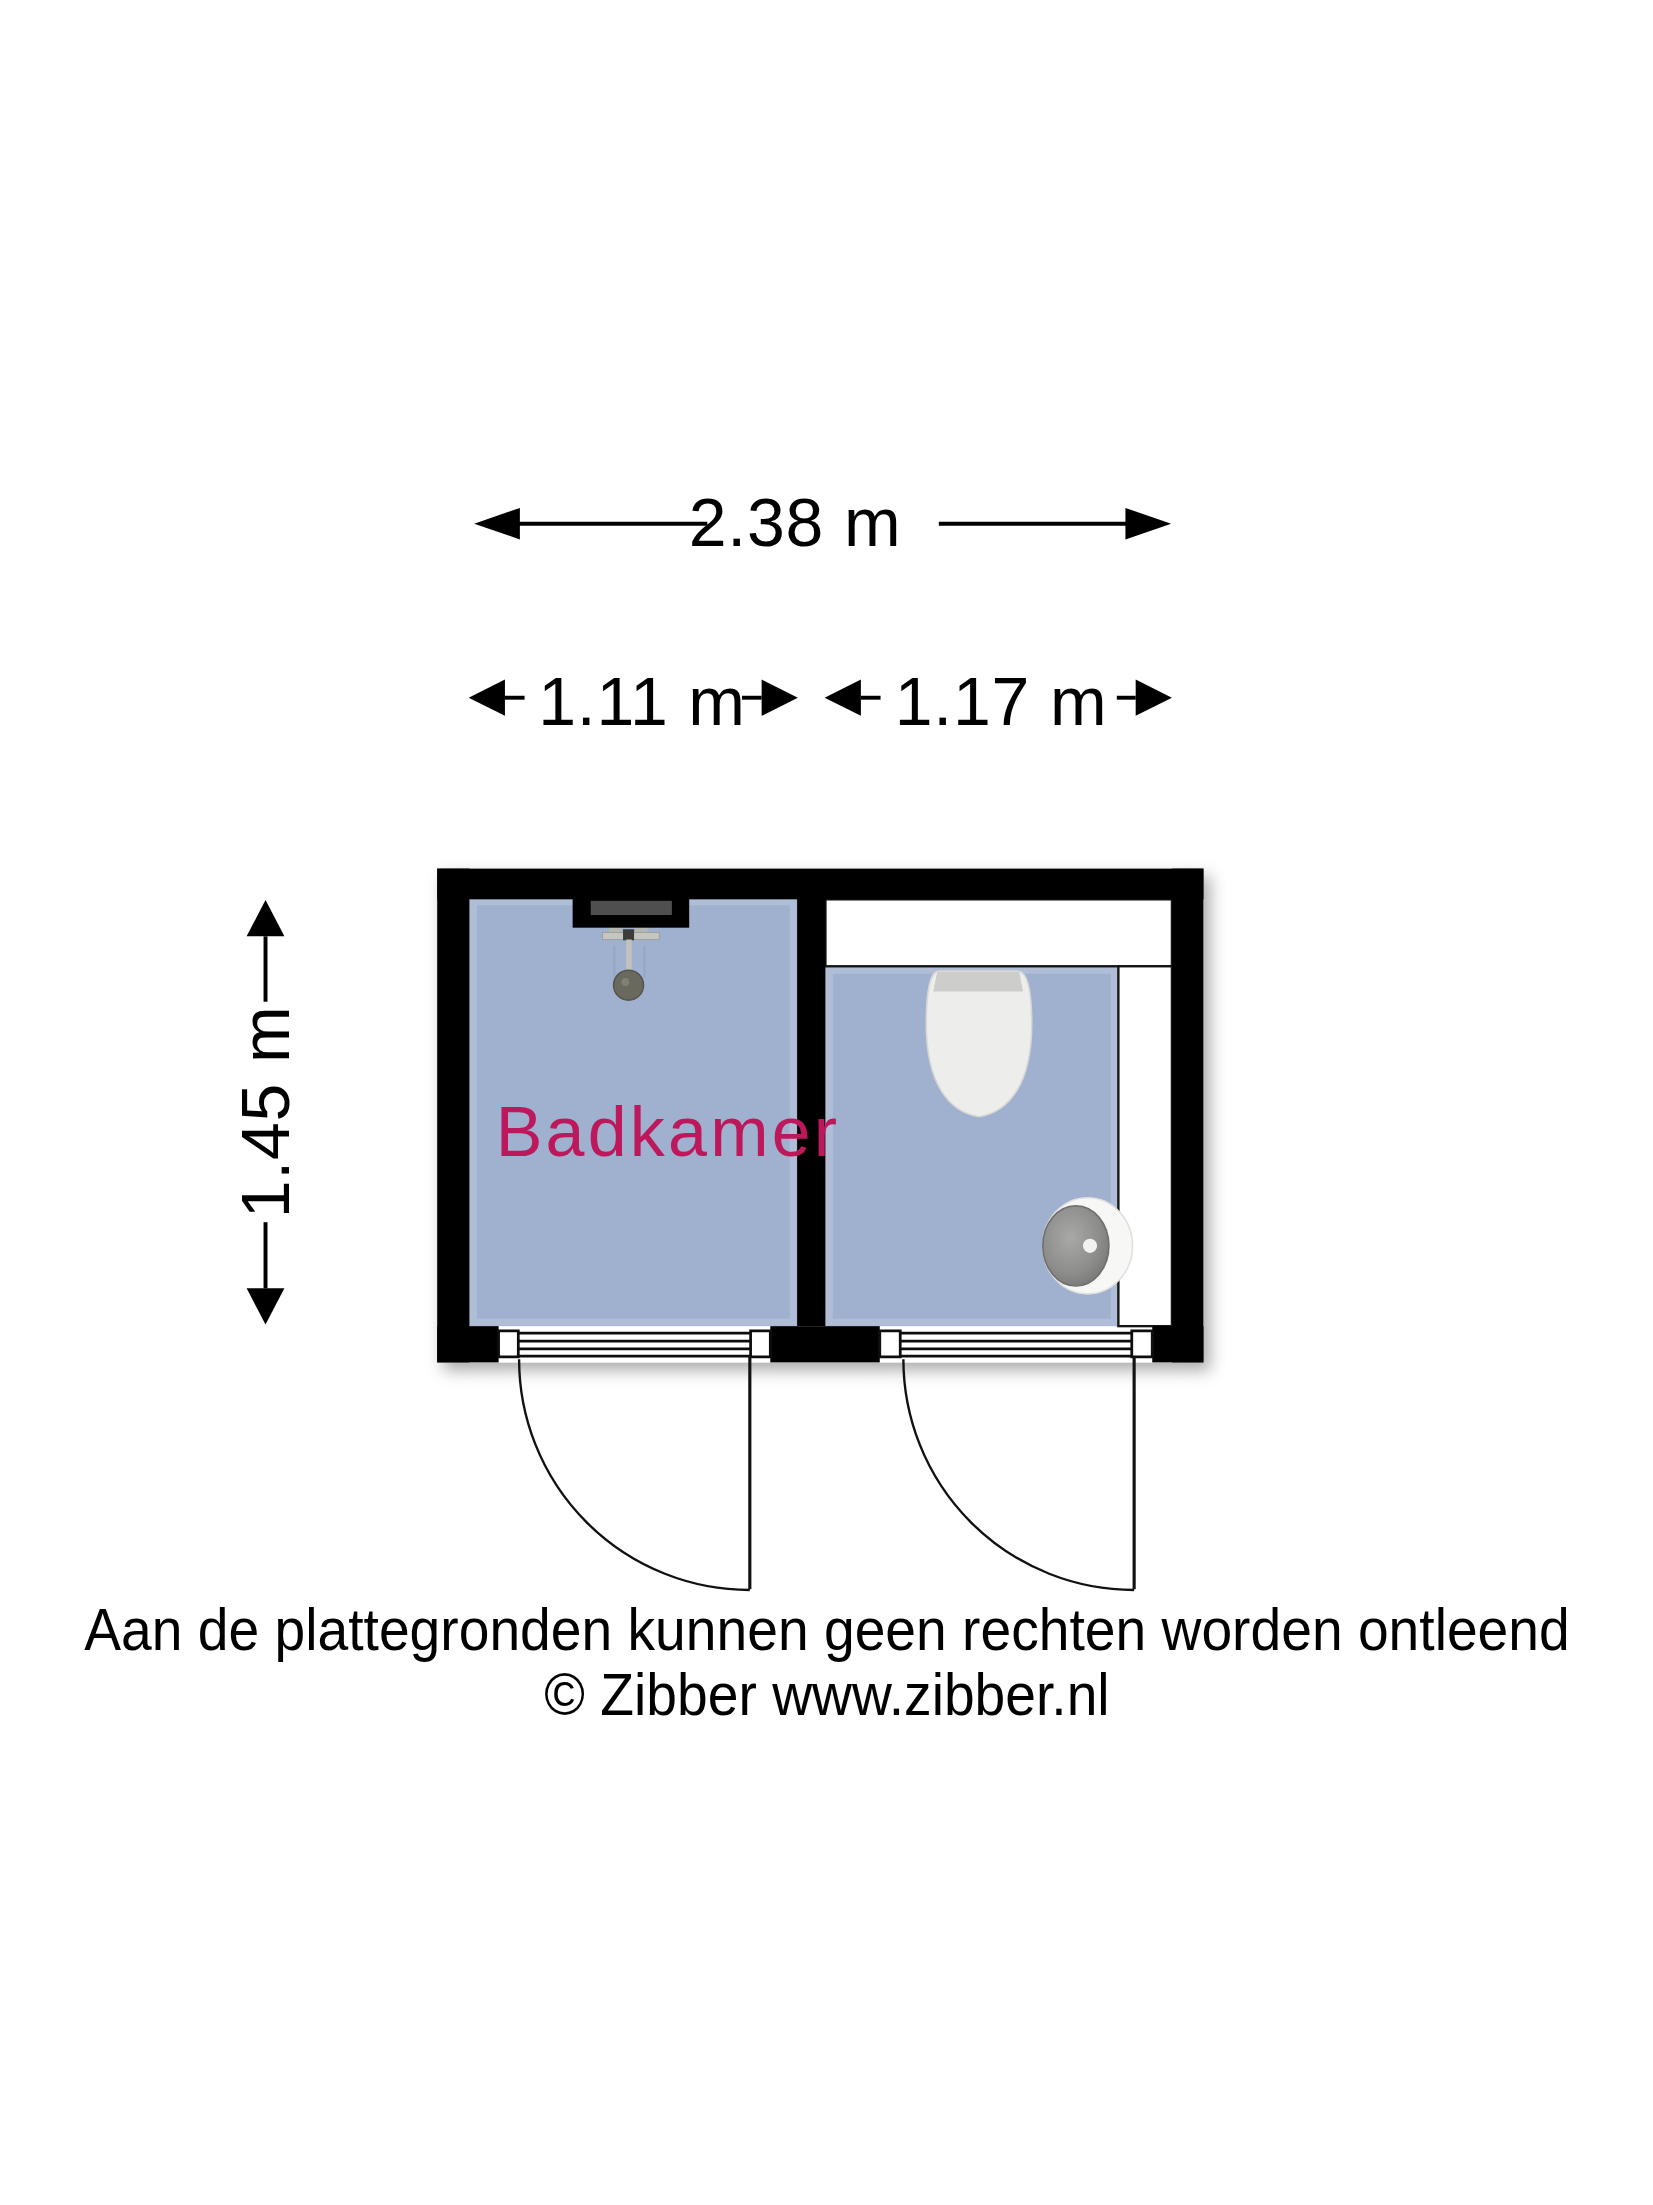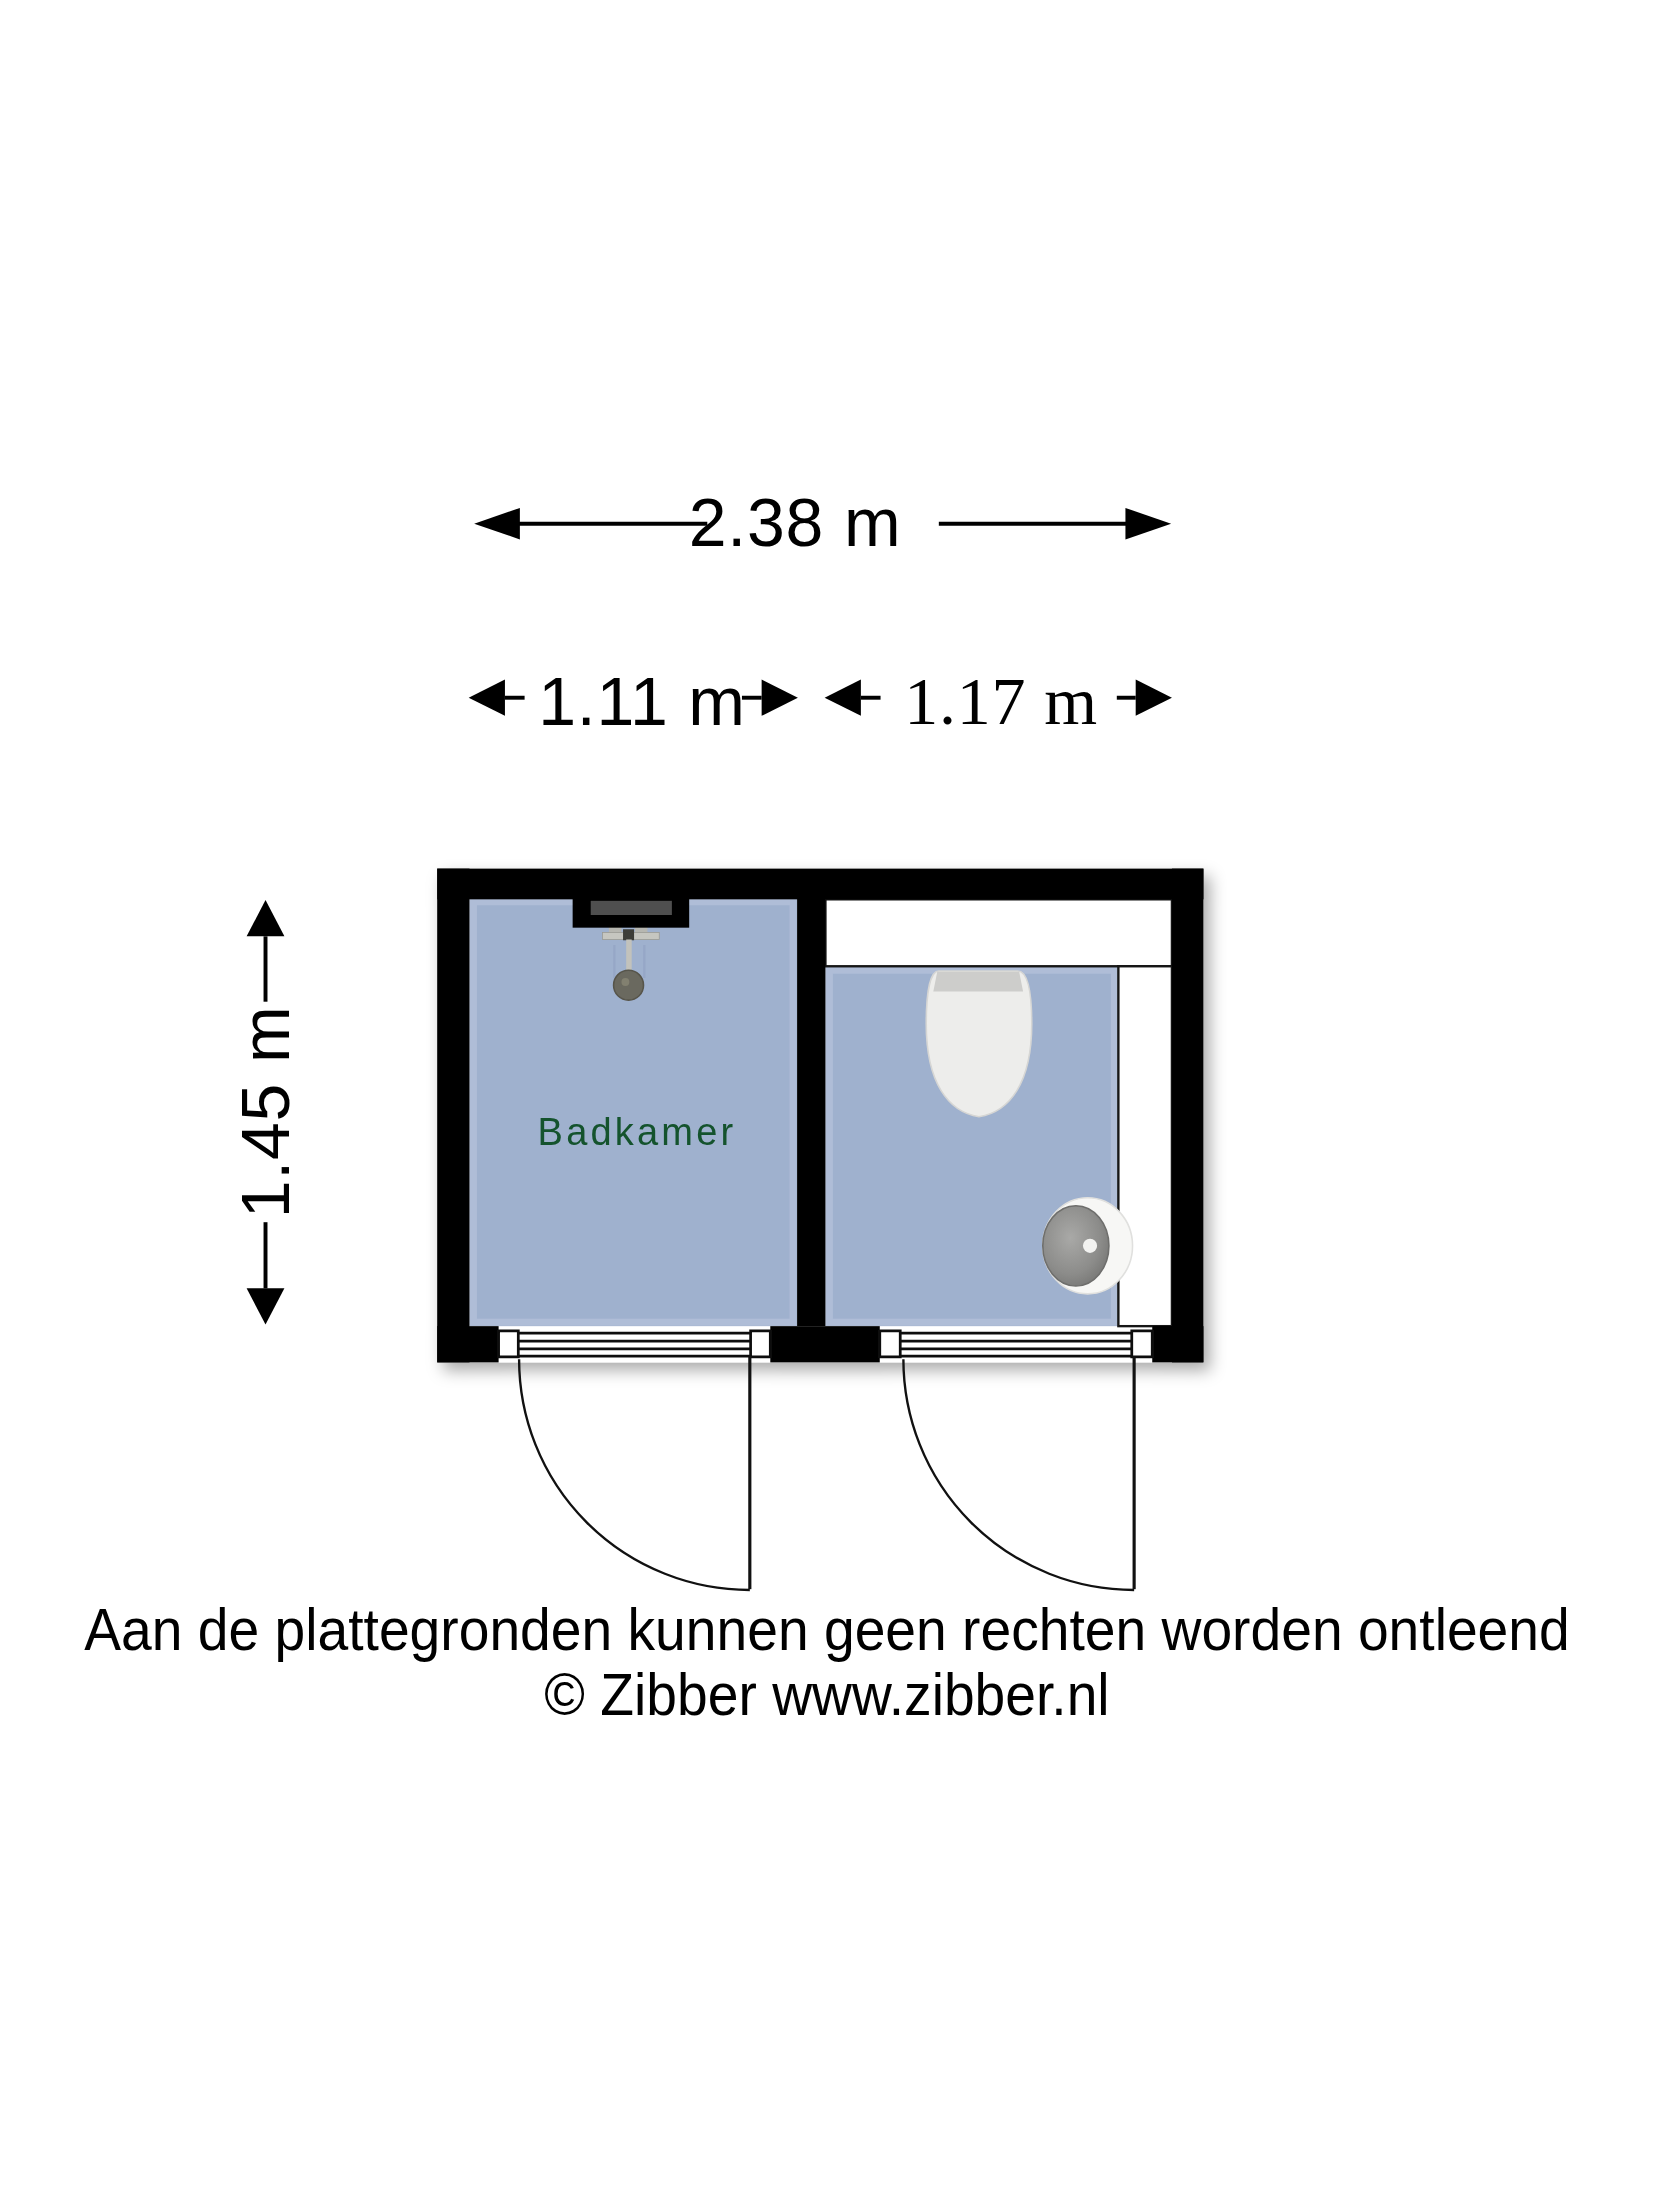--- a/index.html
+++ b/index.html
@@ -13,21 +13,21 @@
   .plan-svg{position:absolute;left:0;top:0;width:1654px;height:2205px;}
   .label{
     position:absolute;
     transform:translate(-50%,-50%);
     color:#000;
     white-space:nowrap;
     line-height:1;
   }
   .dim-label{font-size:68px;letter-spacing:0.8px;}
   .dim-label-v{transform:translate(-50%,-50%) rotate(-90deg);}
-  .room-label{font-size:38px;letter-spacing:3.2px;color:#14532d;}
+  .room-label{font-size:70px;letter-spacing:3.2px;color:#be185d;margin-left:31px;}
   .footer{
     position:absolute;
     left:0;top:1597px;width:1654px;
     text-align:center;
     font-size:60px;
     line-height:65px;
     color:#000;
     transform:scaleX(0.92);
     transform-origin:50% 0;
   }
@@ -146,21 +146,21 @@
         <polygon points="337,1143 313,1189 361,1189" stroke="none"></polygon>
         <polygon points="337,1682 313,1636 361,1636" stroke="none"></polygon>
       </g>
     </g>
   </svg>
 
   <div class="label dim-label" style="left:795px;top:522px;">2.38 m</div>
 
   <div class="label dim-label" style="left:642px;top:701px;">1.11 m</div>
 
-  <div class="label dim-label" style="left:1001px;top:701px;font-family:Liberation Serif, serif;">1.17 m</div>
+  <div class="label dim-label" style="left:1001px;top:701px;">1.17 m</div>
 
   <div class="label dim-label dim-label-v" style="left:265px;top:1112px;">1.45 m</div>
 
   <div class="label room-label" style="left:637px;top:1132px;">Badkamer</div>
 
   <div class="footer">
     <div>Aan de plattegronden kunnen geen rechten worden ontleend</div>
     <div>© Zibber www.zibber.nl</div>
   </div>
 

